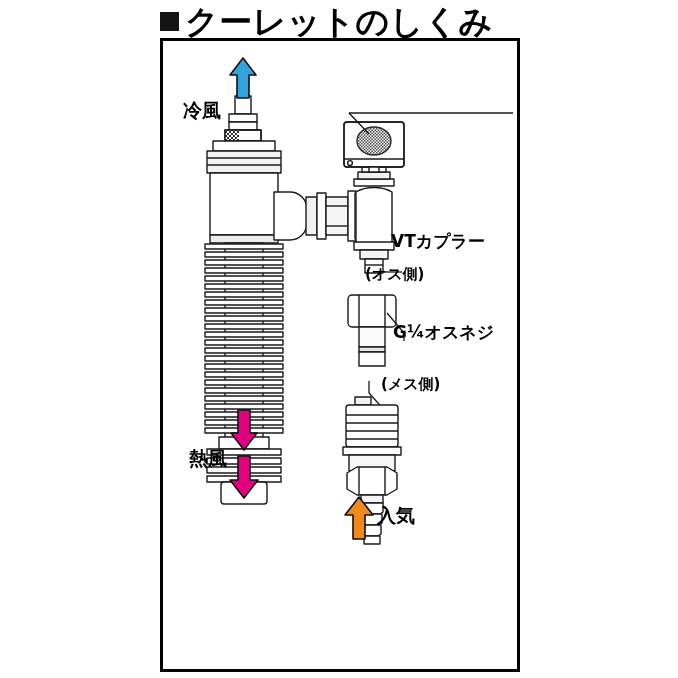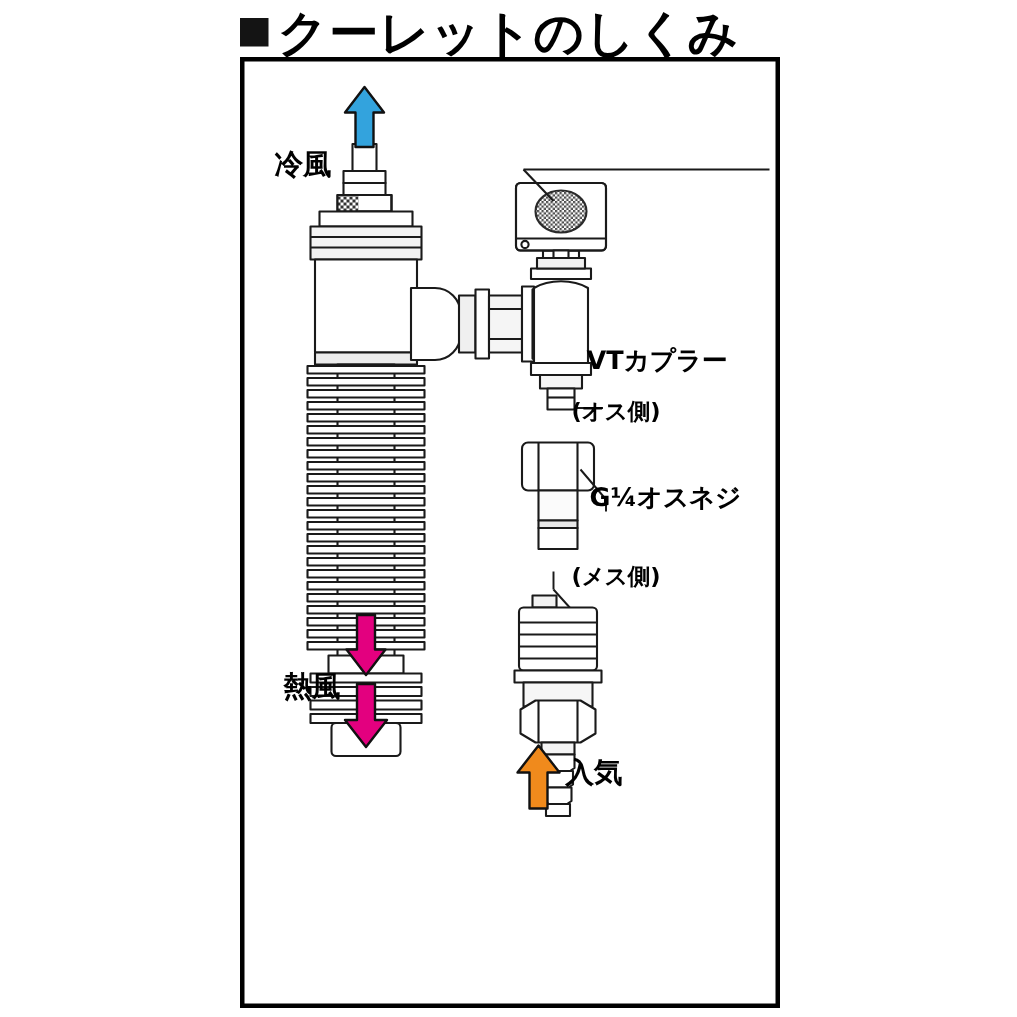--- a/index.html
+++ b/index.html
@@ -71,21 +71,21 @@
     white-space: nowrap;
     line-height: 1;
   }
   .lbl-lg { font-size: 19px; text-align: right; }
   .lbl-md { font-size: 17px; }
   .lbl-sm { font-size: 15px; }
 
   #lbl-cool  { left: 20px;  top: 60px; }
   #lbl-knob  { left: 188px; top: 52px; }
   #lbl-screw { left: 228px; top: 192px; }
-  #lbl-male  { left: 218px; top: 226px; }
+  #lbl-male  { left: 202px; top: 226px; }
   #lbl-vt    { left: 230px; top: 283px; }
   #lbl-fem   { left: 218px; top: 336px; }
   #lbl-hot   { left: 26px;  top: 408px; }
   #lbl-in    { left: 214px; top: 465px; }
 
   
   #body-text {
     position: absolute;
     left: 8px;
     top: 500px;

